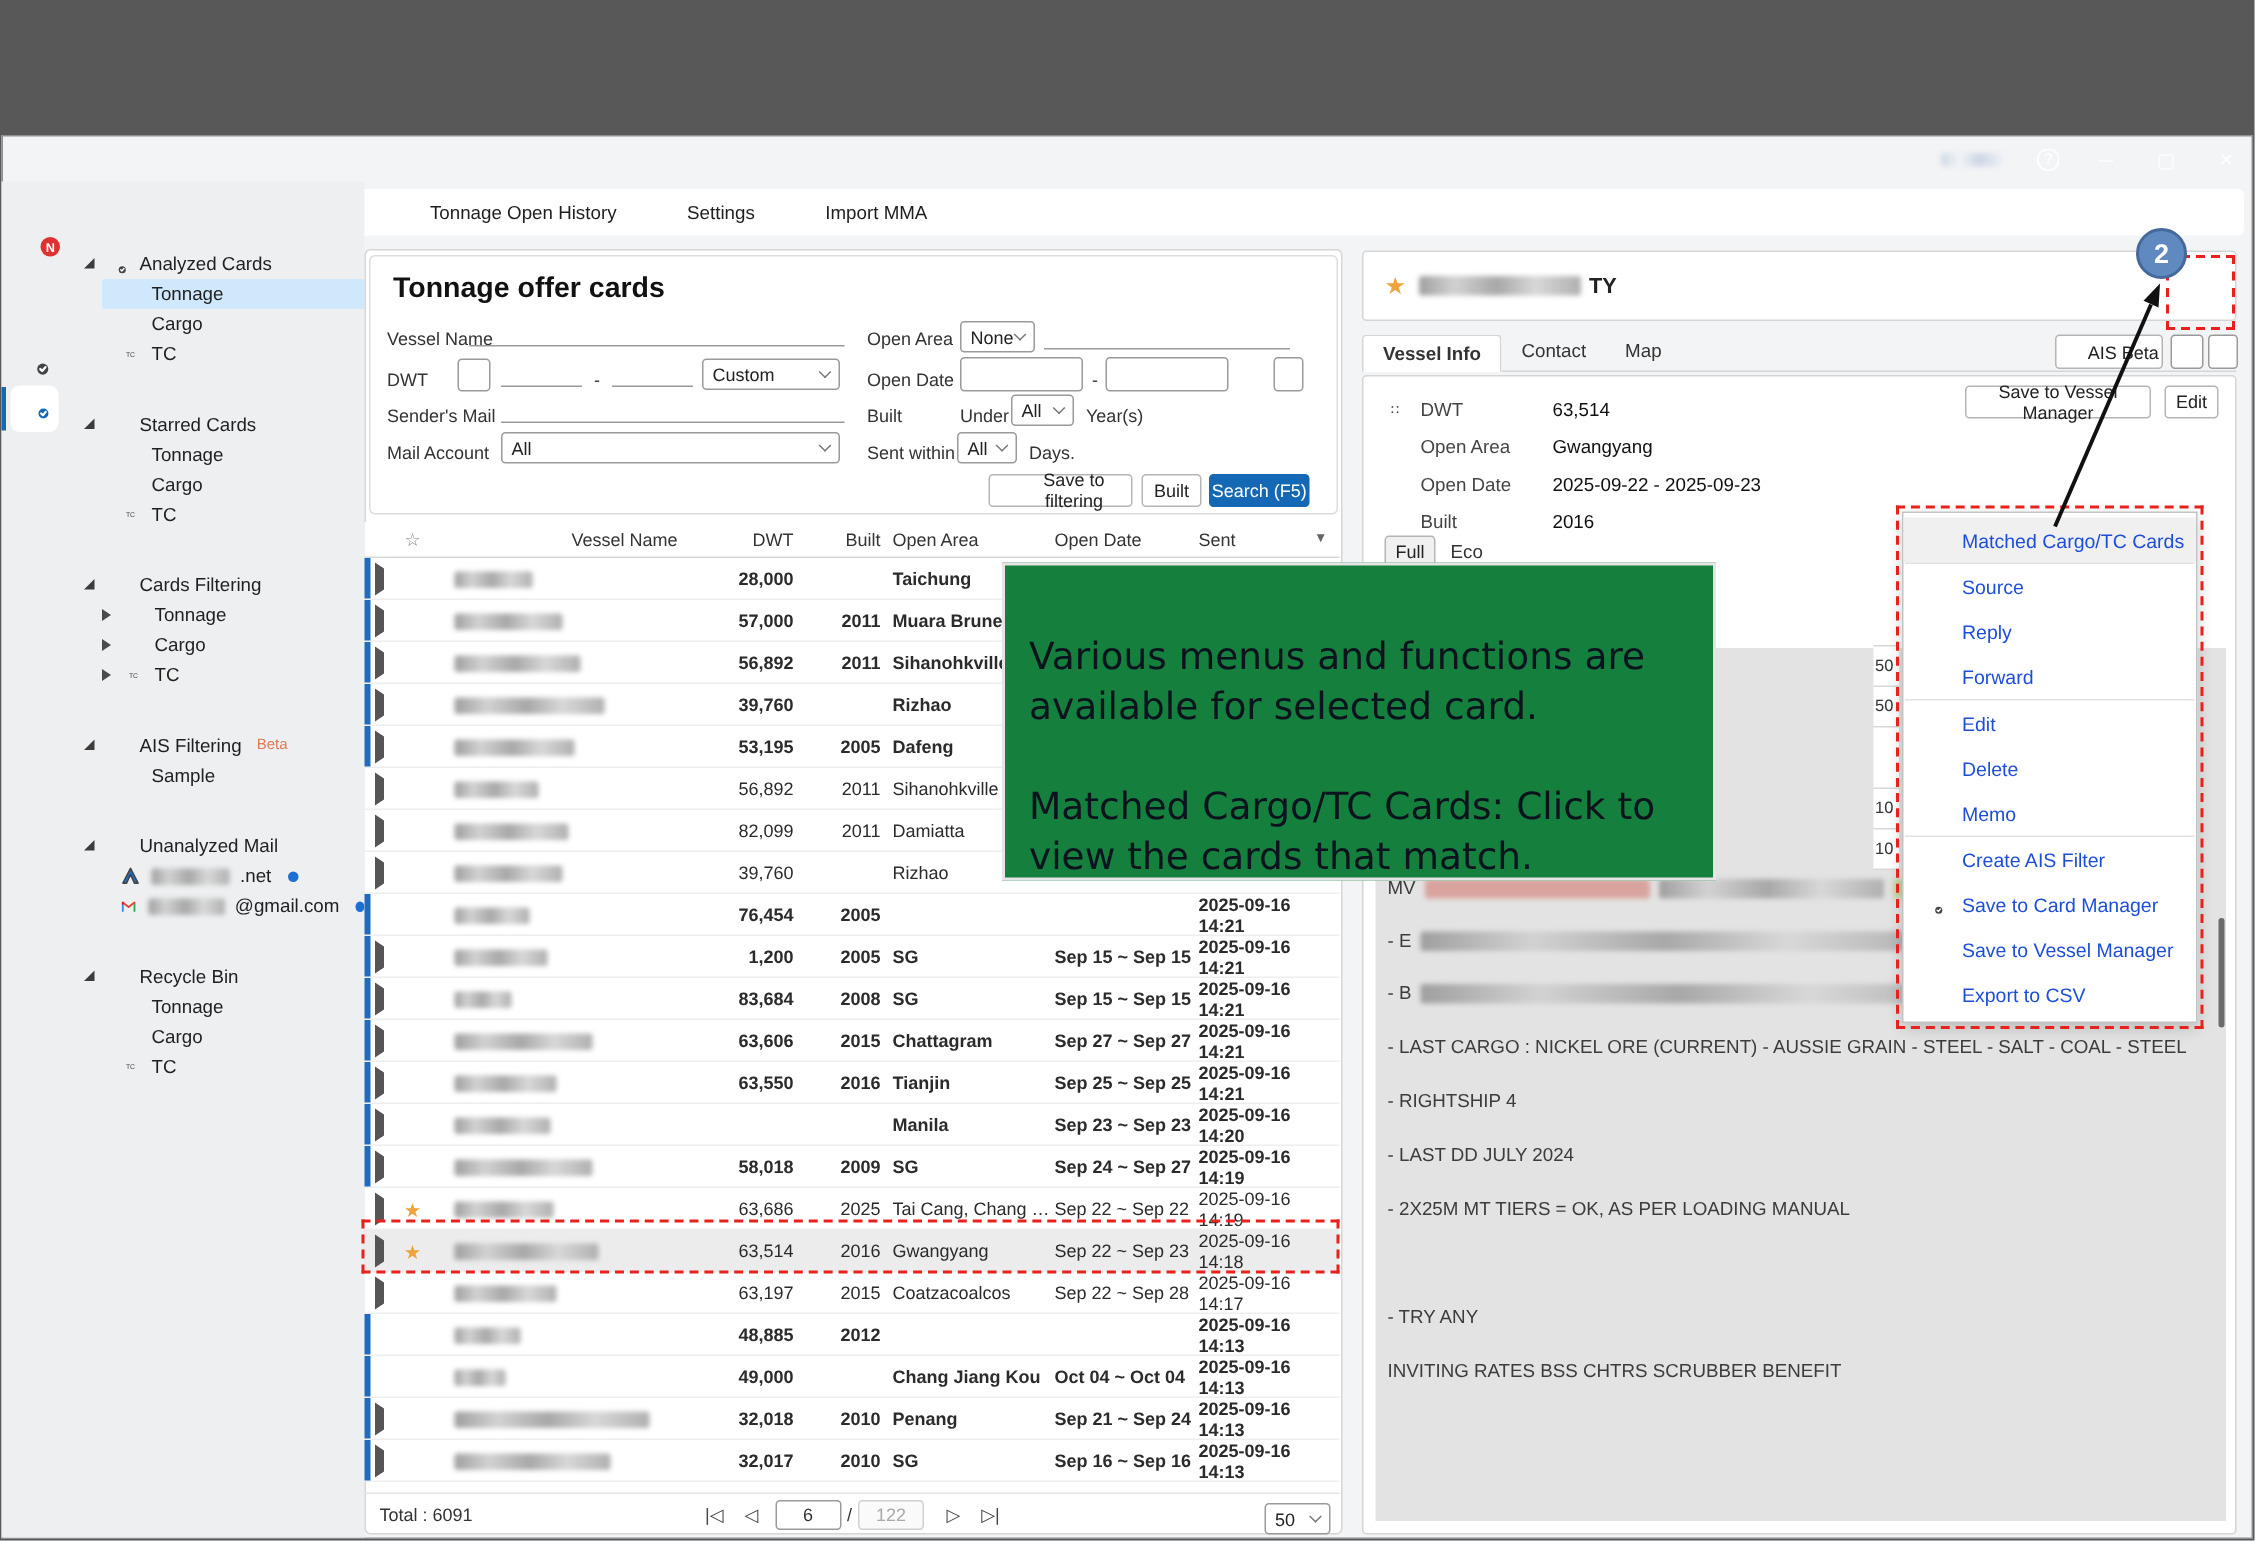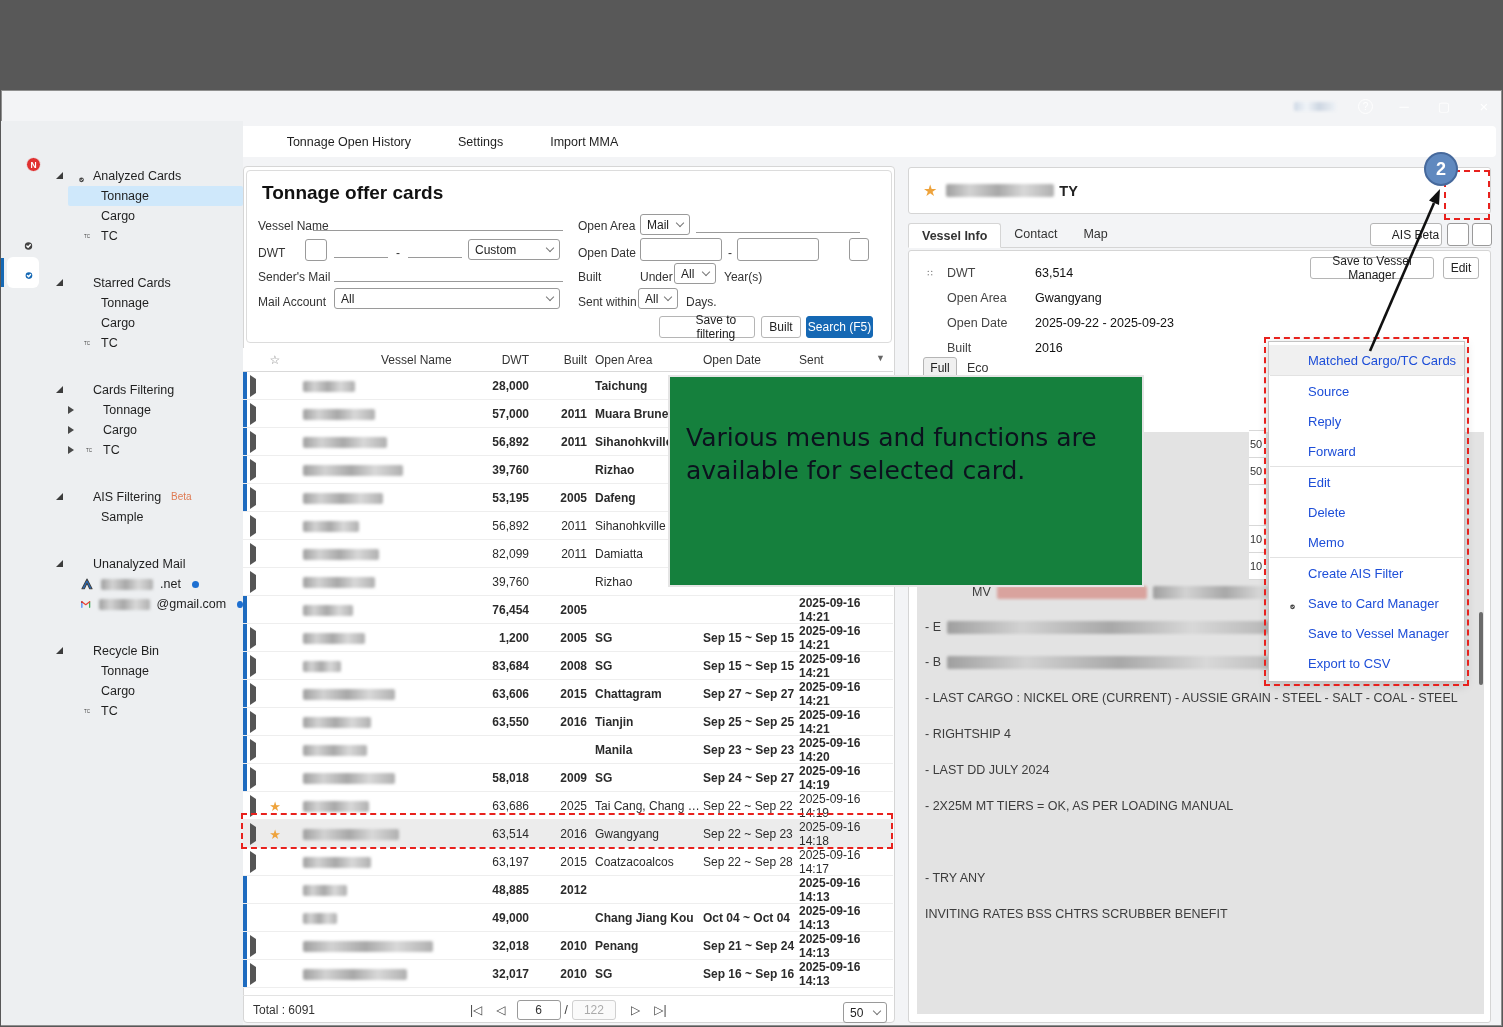--- a/index.html
+++ b/index.html
@@ -407,21 +407,21 @@
     </div>
 
   <div class="main-card"></div>
   <div class="filter-card"></div>
   <div class="f-title">Tonnage offer cards</div>
 
   <div class="f-label" style="left:258px;top:219px">Vessel Name</div>
   <div class="u-input" style="left:313px;top:211px;width:250px"></div>
   <div class="f-label" style="left:578px;top:219px">Open Area</div>
   <div class="selbox" style="left:640px;top:214px;width:50px">
-      <span>Mail</span>
+      <span>None</span>
       <span class="chev"></span>
     </div>
   <div class="u-input" style="left:696px;top:213px;width:164px"></div>
 
   <div class="f-label" style="left:258px;top:246px">DWT</div>
   <div class="sqbtn" style="left:305px;top:239px;width:22px;height:22px">
       <span class="icon14 ticon">
         <svg viewBox="0 0 16 16" fill="none" stroke="currentColor" stroke-width="1.2" stroke-linecap="round" stroke-linejoin="round" style="stroke:inherit">
           <circle cx="8" cy="8" r="2.1"></circle>
           <circle cx="8" cy="8" r="4.7"></circle>
@@ -871,21 +871,21 @@
       </div>
     <div style="position:absolute;left:14px;top:106px;display:flex;align-items:center">
       <span class="btn" style="width:34px;height:22px;background:#f0f0f0">Full</span>
       <span style="font-size:12.5px;color:#333;margin-left:10px">Eco</span>
     </div>
   </div>
   <button class="btn abs" style="left:1310px;top:257px;width:124px;height:22px">Save to Vessel Manager</button>
   <button class="btn abs" style="left:1443px;top:257px;width:36px;height:22px">Edit</button>
 
   <div class="msgbody" id="msgbody">
-      <div class="bline" style="top: 153px; margin-left: 47px;">
+      <div class="bline" style="top: 153px;">
         <span>MV</span>
         <span class="bchip" style="width: 150px; background: rgb(217, 163, 158);"></span>
         <span class="bchip chip" style="width: 150px; height: 13px;"></span>
         <span class="bchip" style="width: 140px; background: rgb(196, 215, 160);"></span>
       </div>
       <div class="bline" style="top: 188px;">
         <span>- E</span>
         <span class="bchip chip" style="width: 340px; height: 13px;"></span>
       </div>
       <div class="bline" style="top: 223px;">
@@ -905,20 +905,21 @@
       <div class="fragcell" style="height: 27px;"></div>
       <div class="fragcell" style="height: 27px;">50</div>
       <div class="fragcell" style="height: 27px;">50</div>
       <div class="fragcell" style="height: 41px;"></div>
       <div class="fragcell" style="height: 27px;">10</div>
       <div class="fragcell" style="height: 27px;">10</div>
     </div>
 
   <div class="callout">
     <p>Various menus and functions are available for selected card.</p>
+    <p>Matched Cargo/TC Cards: Click to view the cards that match.</p>
   </div>
 
   <div class="menu" id="menu">
       <div class="m-item hl">
         <span class="icon14 ticon">
           <svg viewBox="0 0 16 16" fill="none" stroke="currentColor" stroke-width="1.2" stroke-linecap="round" stroke-linejoin="round" style="stroke:inherit">
             <rect x="2.5" y="3" width="11" height="10" rx="1"></rect>
             <path d="M5 5.6h2.6M5 8h5.5M5 10.4h5.5"></path>
           </svg>
         </span>

